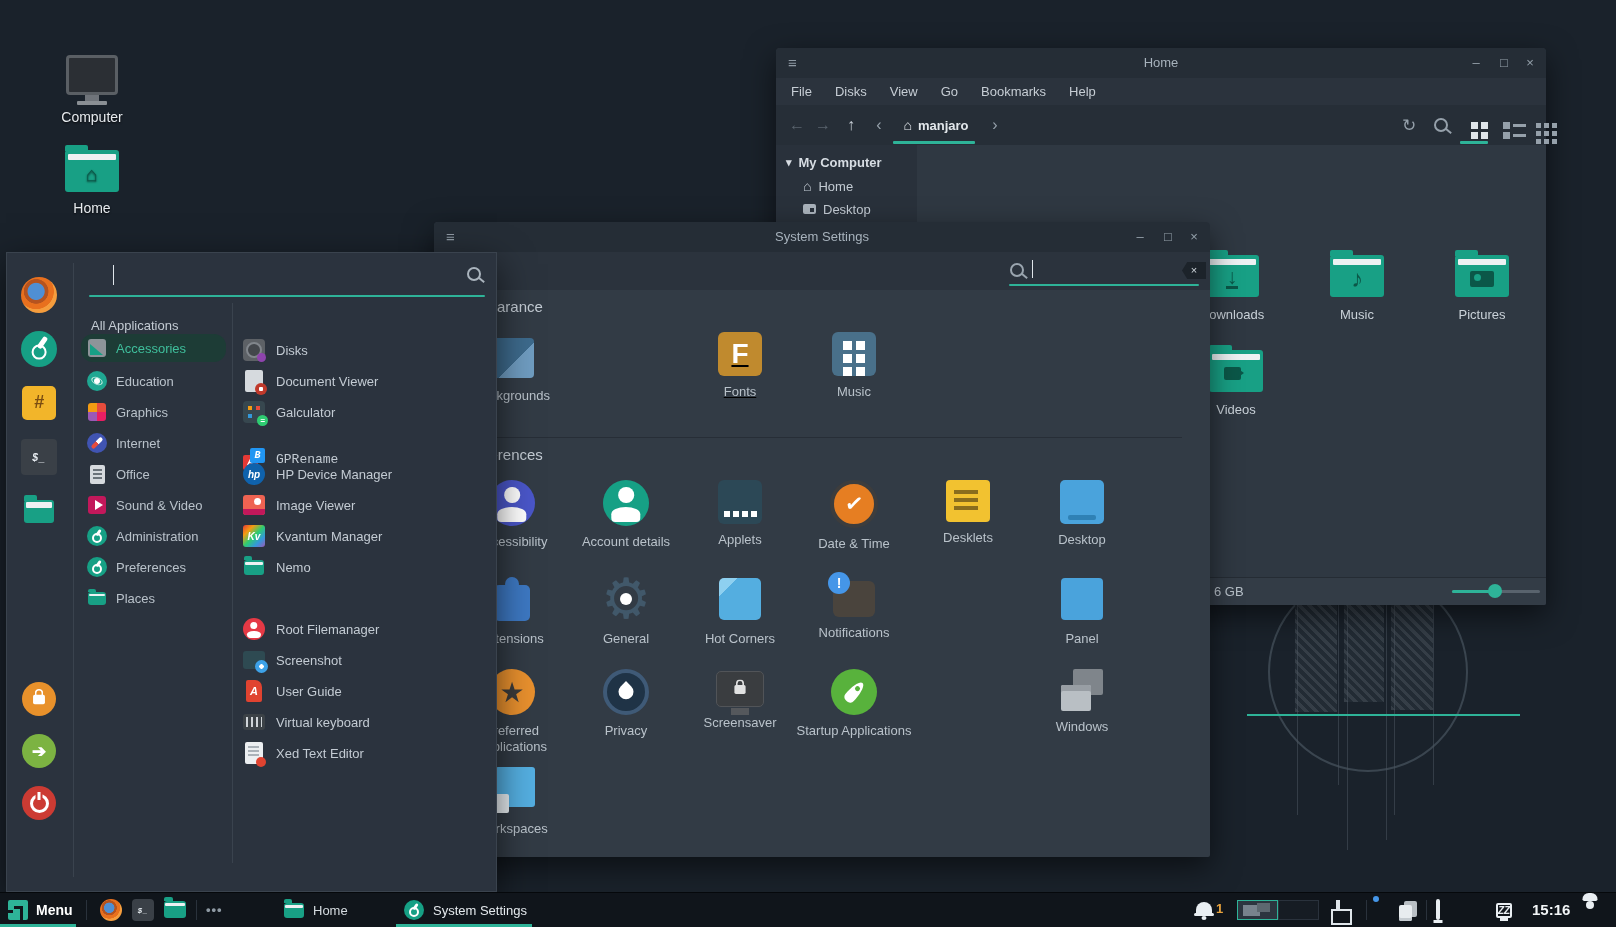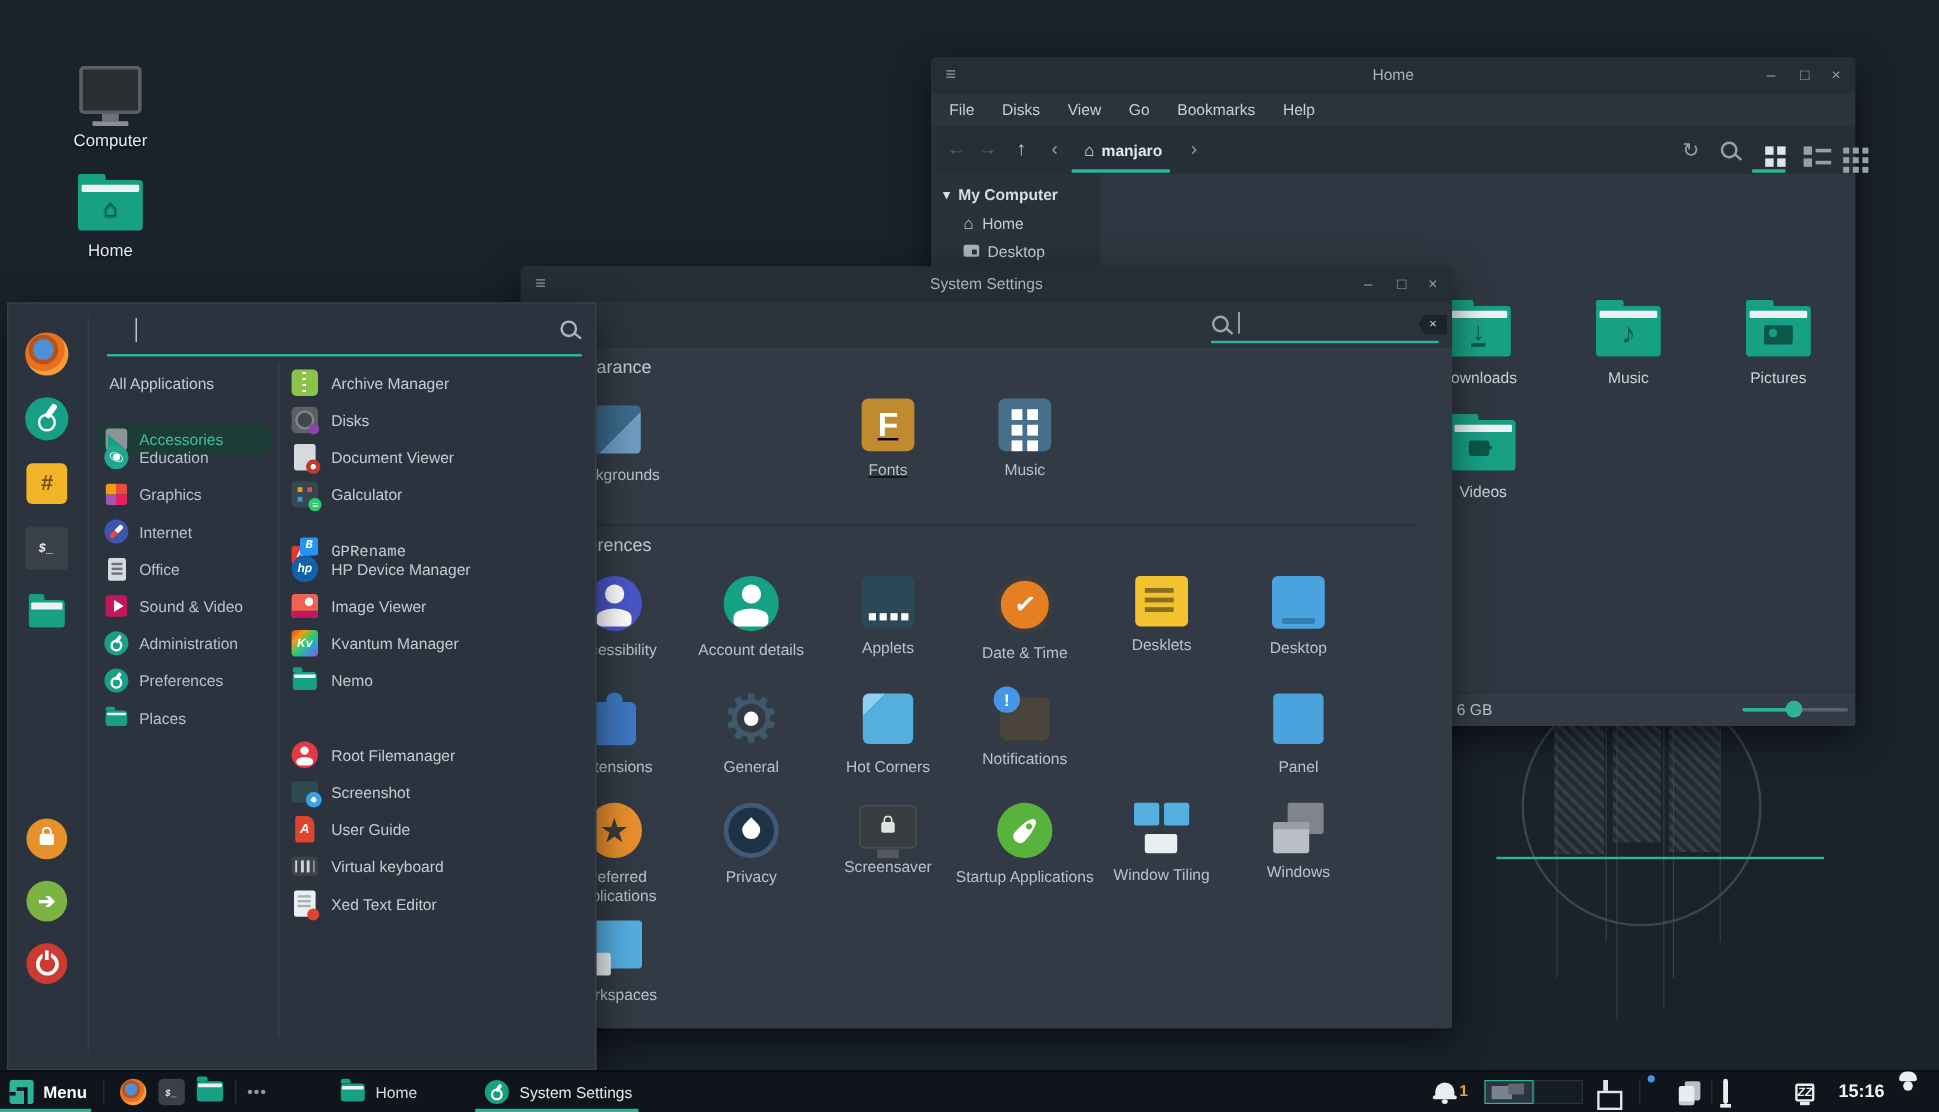--- a/index.html
+++ b/index.html
@@ -480,24 +480,20 @@
           <i class="padlock"></i>
         </span>
       <span class="slabel">Screensaver</span>
     </div>
     <div class="sitem" style="left:362px;top:447px;">
       <span class="tile t-startup">
           <i class="rocket"></i>
         </span>
       <span class="slabel">Startup Applications</span>
     </div>
-    <div class="sitem" style="left:476px;top:447px;">
-      <span class="tile t-tiling"></span>
-      <span class="slabel">Window Tiling</span>
-    </div>
     <div class="sitem" style="left:590px;top:447px;">
       <span class="tile t-windows"></span>
       <span class="slabel">Windows</span>
     </div>
 
     <div class="sitem" style="left:20px;top:545px;">
       <span class="tile t-workspaces"></span>
       <span class="slabel">Workspaces</span>
     </div>
   </div>
@@ -534,24 +530,24 @@
         <span class="powerbtn">
           <i class="power"></i>
         </span>
       </div>
 
     <div class="ab" style="left:86px;top:8px;width:394px;height:30px;"></div>
     <span class="ab cursor" style="left:106px;top:12px;height:20px;"></span>
     <span class="ab teal-bar" style="left:82px;top:42px;width:396px;height:2px;"></span>
     <span class="ab" style="left:460px;top:14px;color:#aab4bd;"><i class="mag"></i></span>
 
-    <div class="cat-row" style="top:52px;padding-left:10px;color:#c3cbd3;">
+    <div class="cat-row" style="top:52px;padding-left:10px;color:#c3cbd3;align-items:flex-end;">
       <span>All Applications</span>
     </div>
-    <div class="cat-row sel" style="top:99px;border-radius:12px;">
+    <div class="cat-row sel" style="top:81px;border-radius:12px;">
       <span class="i20">
           <i class="acc-i"></i>
         </span>
       <span>Accessories</span>
     </div>
     <div class="cat-row" style="top:114px;">
       <span class="i20">
           <i class="edu"></i>
         </span>
       <span>Education</span>
@@ -592,26 +588,20 @@
         </span>
       <span>Preferences</span>
     </div>
     <div class="cat-row" style="top:331px;">
       <span class="i20">
           <span class="folder fol-sm"></span>
         </span>
       <span>Places</span>
     </div>
 
-    <div class="app-row" style="top:52px;">
-      <span class="i22">
-          <i class="zipicon"></i>
-        </span>
-      <span>Archive Manager</span>
-    </div>
     <div class="app-row" style="top:83px;">
       <span class="i22">
           <i class="disks"></i>
         </span>
       <span>Disks</span>
     </div>
     <div class="app-row" style="top:114px;">
       <span class="i22">
           <i class="docv"></i>
         </span>

